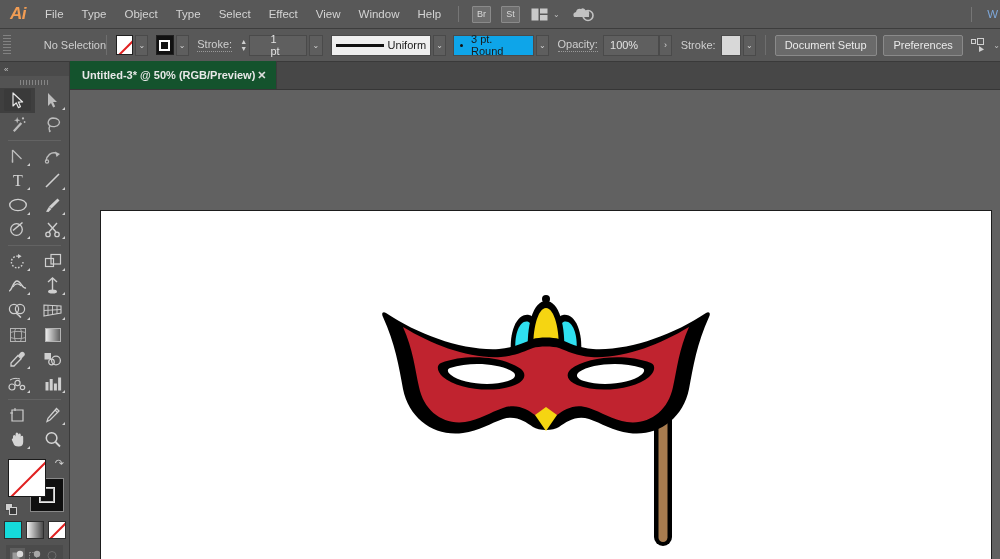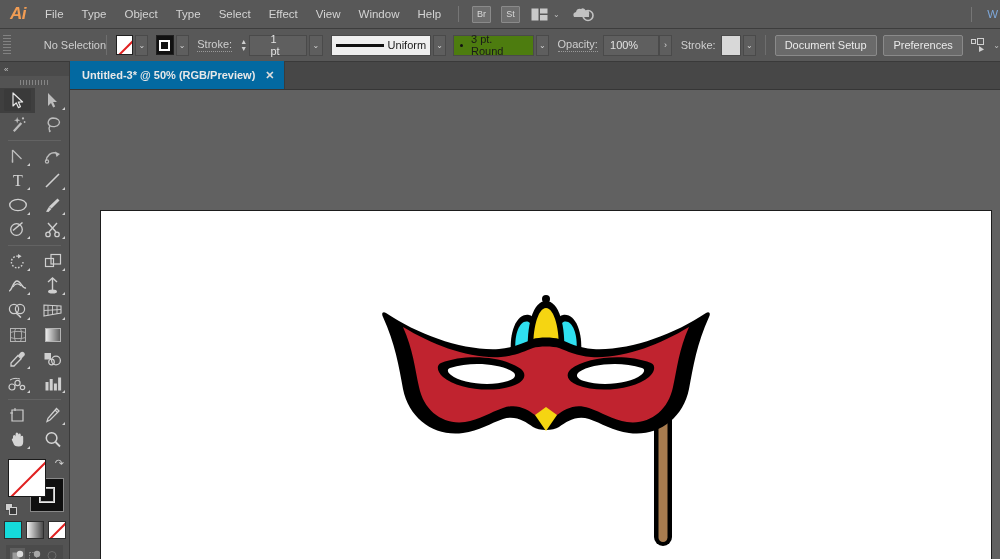--- a/index.html
+++ b/index.html
@@ -85,21 +85,21 @@
     justify-content:center; color:#cfcfcf; font-size:7px; line-height:7px; margin-right:1px;
   }
   .dotted-lbl { border-bottom:1px dotted #9a9a9a; padding-bottom:1px; }
   .profile-box {
     height:21px; width:100px; background:#efefef; border:1px solid #4a4a4a;
     display:flex; align-items:center; color:#1a1a1a; font-size:11px; padding:0 4px;
     justify-content:flex-end; gap:4px;
   }
   .profile-line { width:48px; height:3px; background:#111; }
   .cap-box {
-    height:21px; width:92px; background:#4d7c0f; border:1px solid #4a4a4a;
+    height:21px; width:92px; background:#0ea5e9; border:1px solid #4a4a4a;
     display:flex; align-items:center; color:#1a1a1a; font-size:11px;
     padding:0 6px; gap:8px;
   }
   .cap-dot { width:3px; height:3px; border-radius:50%; background:#111; }
   .op-field {
     height:21px; background:#5f5f5f; border:1px solid #4a4a4a; color:#e2e2e2;
     display:flex; align-items:center; padding:0 6px; font-size:11px; min-width:56px;
   }
   .arrow-btn {
     width:15px; height:21px; background:#5e5e5e; border:1px solid #4a4a4a;
@@ -113,22 +113,22 @@
     color:#eaeaea; font-size:11px; display:flex; align-items:center; padding:0 9px;
     white-space:nowrap;
   }
 
   
   .tabbar {
     position:absolute; top:62px; left:70px; width:930px; height:28px;
     background:#474747; border-bottom:1px solid #363636; display:flex; align-items:flex-end;
   }
   .doctab {
-    height:28px; background:#0369a1; display:flex; align-items:center;
-    padding:0 9px 0 12px; gap:10px; border-right:1px solid #3b3b3b;
+    height:28px; background:#14532d; display:flex; align-items:center;
+    padding:0 9px 0 12px; gap:2px; border-right:1px solid #3b3b3b;
   }
   .doctab-title { color:#e8e8e8; font-size:11px; font-weight:bold; white-space:nowrap; }
   .tab-close { color:#dcdcdc; font-size:11px; font-weight:bold; }
 
   
   .toolspanel {
     position:absolute; top:62px; left:0; width:70px; height:497px;
     background:#535353; border-right:1px solid #3b3b3b;
   }
   .tp-head {

